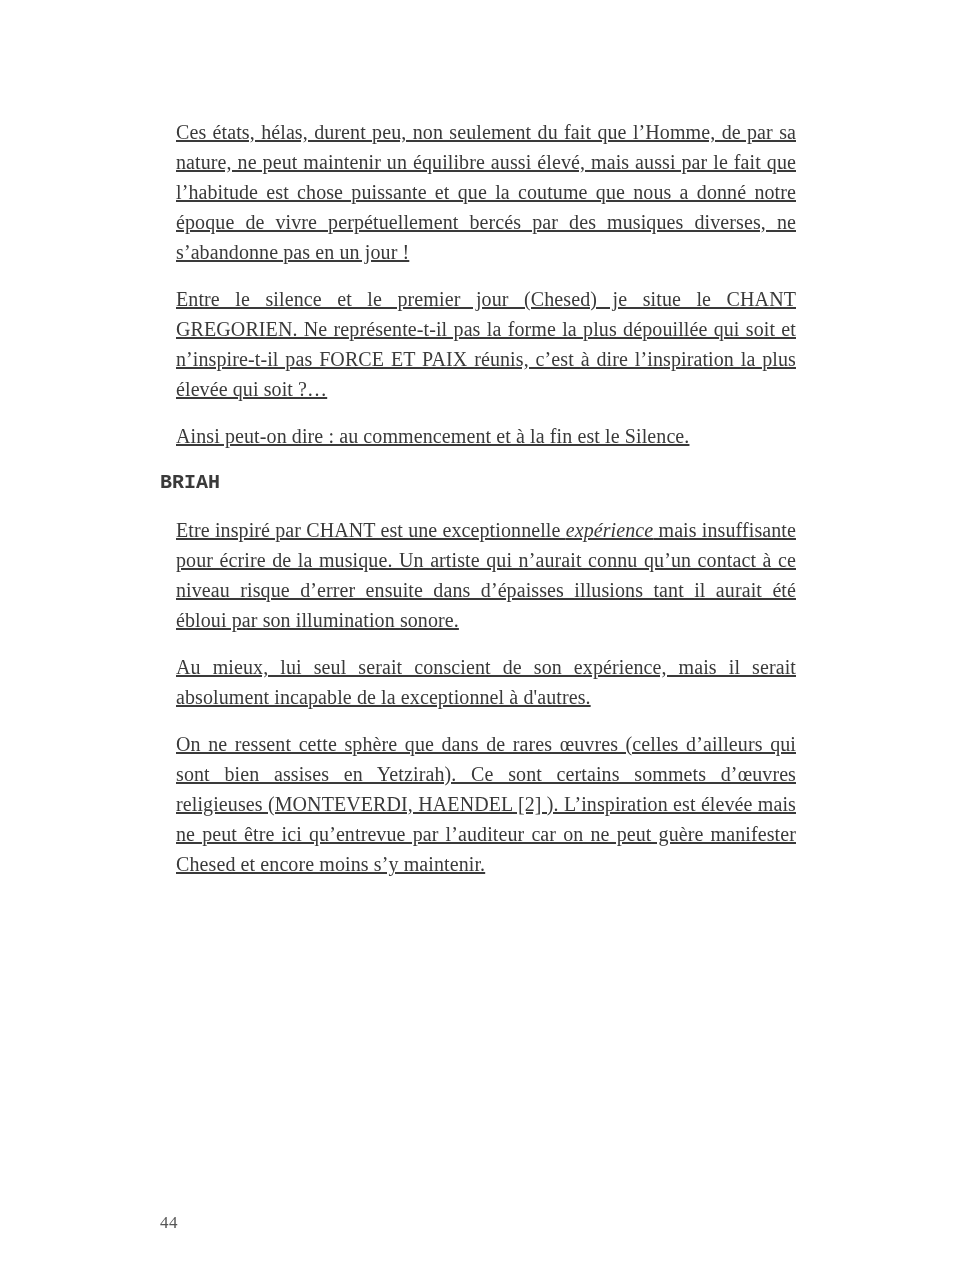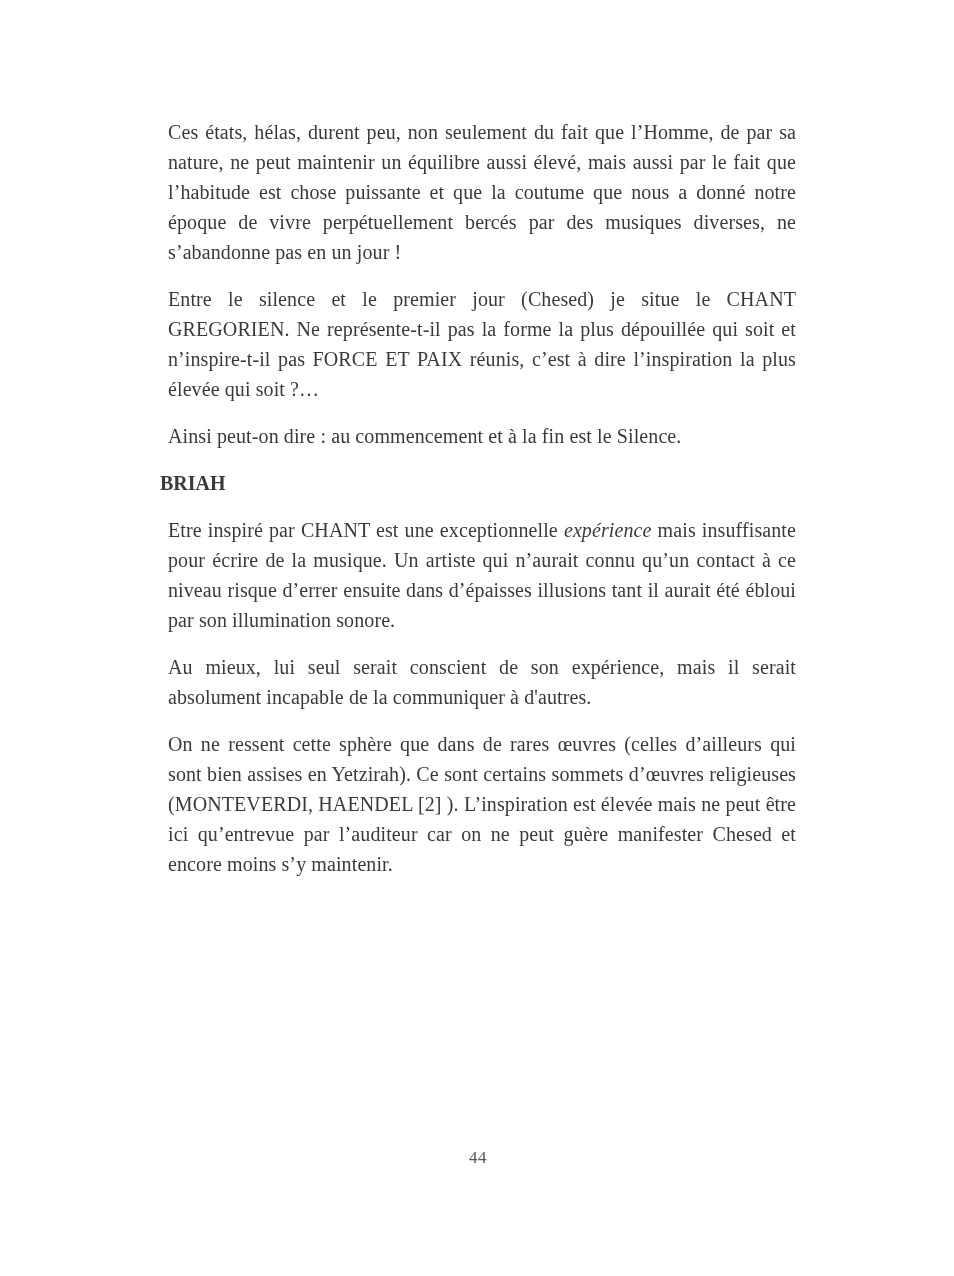--- a/index.html
+++ b/index.html
@@ -18,57 +18,59 @@
   }
   .content {
     position: absolute;
     left: 160px;
     top: 117px;
     width: 636px;
   }
   .content p {
     font-size: 20px;
     line-height: 30px;
-    margin: 0 0 17px 8px;
+    margin: 0 0 17px 16px;
     text-align: justify;
     letter-spacing: 0.1px;
+    text-decoration: underline;
   }
   .content h2 {
     font-size: 20px;
     line-height: 30px;
     font-weight: bold;
     margin: 0 0 17px 0;
     color: #3a3a3a;
+    font-family: Liberation Mono, monospace;
   }
   .content em {
     font-style: italic;
   }
   .page-footer {
     position: absolute;
     left: 160px;
-    top: 1148px;
+    top: 1213px;
     width: 636px;
-    text-align: center;
+    text-align: left;
   }
   .page-footer .page-number {
     font-size: 17px;
     color: #555555;
     letter-spacing: 0.5px;
   }
 </style>
 </head>
 <body>
 
 <div class="page">
   <main class="content">
     <p>Ces états, hélas, durent peu, non seulement du fait que l’Homme, de par sa nature, ne peut maintenir un équilibre aussi élevé, mais aussi par le fait que l’habitude est chose puissante et que la coutume que nous a donné notre époque de vivre perpétuellement bercés par des musiques diverses, ne s’abandonne pas en un jour !</p>
     <p>Entre le silence et le premier jour (Chesed) je situe le CHANT GREGORIEN. Ne représente-t-il pas la forme la plus dépouillée qui soit et n’inspire-t-il pas FORCE ET PAIX réunis, c’est à dire l’inspiration la plus élevée qui soit ?…</p>
     <p>Ainsi peut-on dire : au commencement et à la fin est le Silence.</p>
     <h2>BRIAH</h2>
     <p><span>Etre inspiré par CHANT est une exceptionnelle </span><em>expérience</em><span> mais insuffisante pour écrire de la musique. Un artiste qui n’aurait connu qu’un contact à ce niveau risque d’errer ensuite dans d’épaisses illusions tant il aurait été ébloui par son illumination sonore.</span></p>
-    <p>Au mieux, lui seul serait conscient de son expérience, mais il serait absolument incapable de la communiquer à d'autres.</p>
+    <p>Au mieux, lui seul serait conscient de son expérience, mais il serait absolument incapable de la exceptionnel à d'autres.</p>
     <p>On ne ressent cette sphère que dans de rares œuvres (celles d’ailleurs qui sont bien assises en Yetzirah). Ce sont certains sommets d’œuvres religieuses (MONTEVERDI, HAENDEL [2] ). L’inspiration est élevée mais ne peut être ici qu’entrevue par l’auditeur car on ne peut guère manifester Chesed et encore moins s’y maintenir.</p>
   </main>
 
   <footer class="page-footer">
     <span class="page-number">44</span>
   </footer>
 </div>
 
 </body></html>

